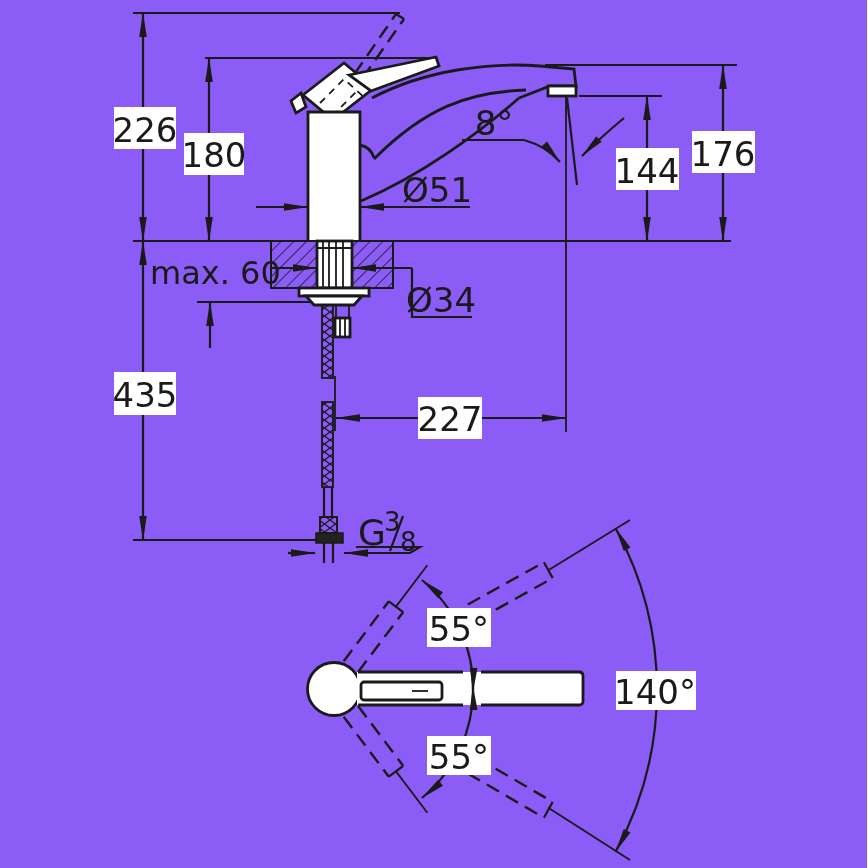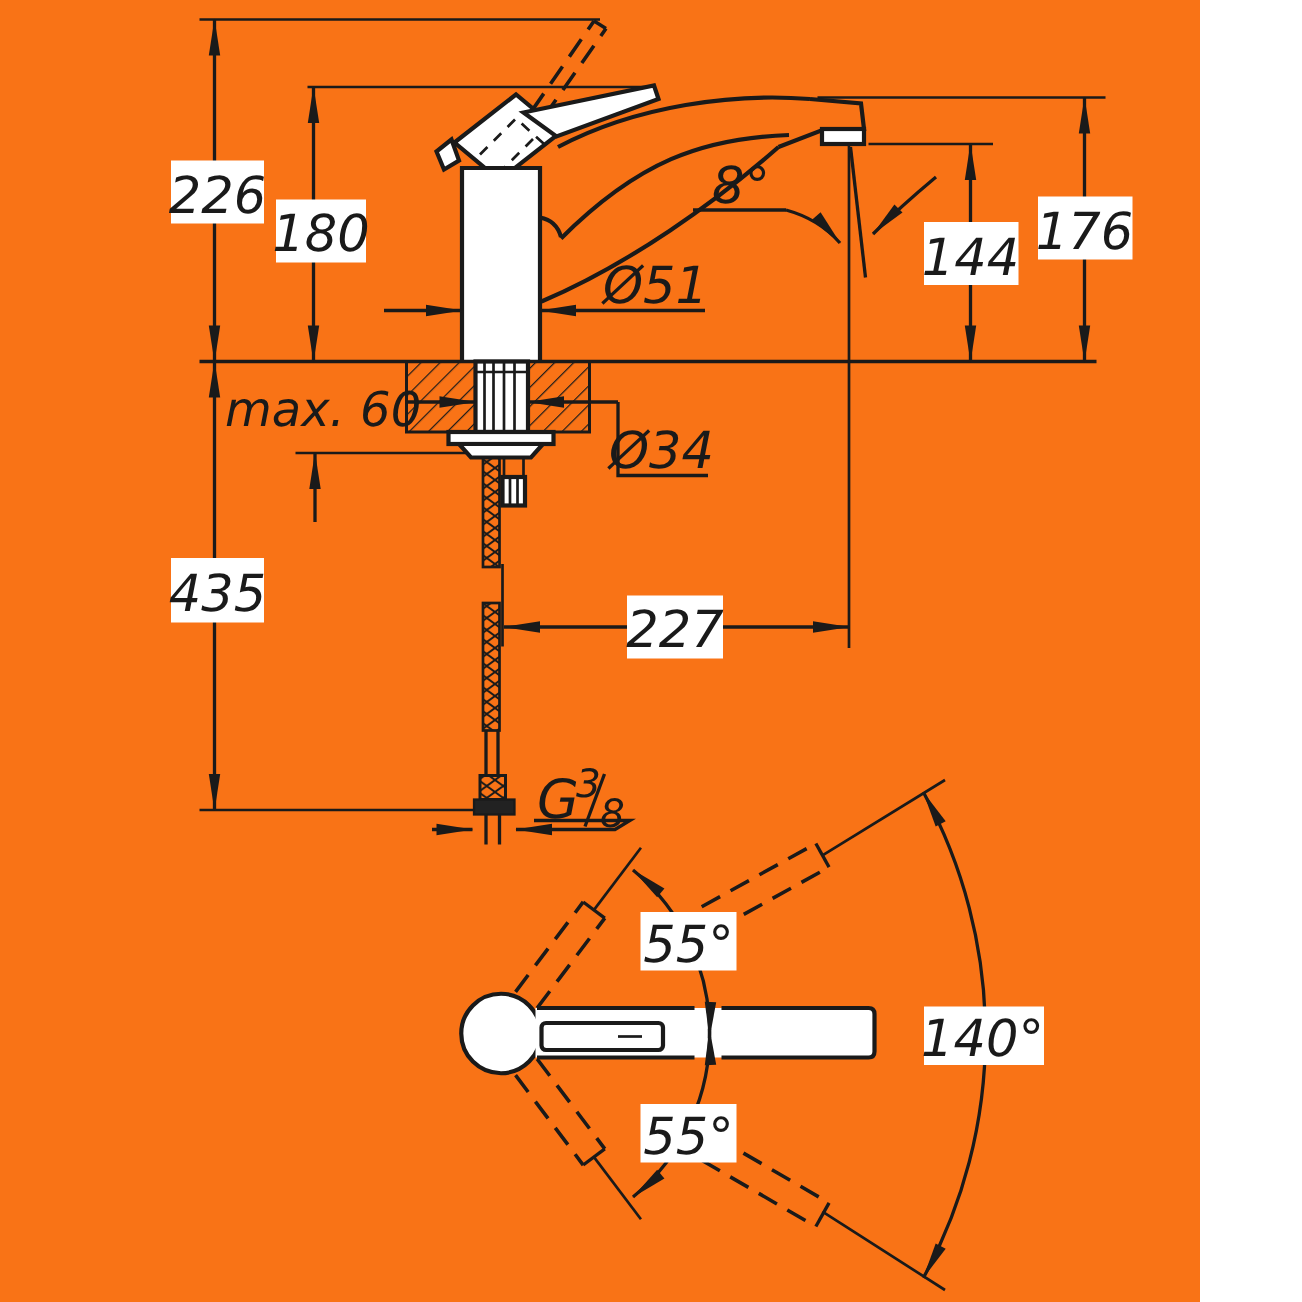--- a/index.html
+++ b/index.html
@@ -1,16 +1,16 @@
 <!DOCTYPE html>
 <html><head>
 <meta charset="utf-8">
 <style>
   html,body{margin:0;padding:0;background:#ffffff;}
-  .stage{width:800px;height:868px;position:relative;background:#f97316;overflow:hidden;font-style:italic;}
+  .stage{width:867px;height:868px;position:relative;background:#8b5cf6;overflow:hidden;}
   svg{display:block;}
   text{font-family:"DejaVu Sans","Liberation Sans",sans-serif;fill:#1a1a1a;}
   .dimtxt{font-size:34px;}
   .dimtxt-mid{text-anchor:middle;}
   .ln{stroke:#1a1a1a;stroke-width:2.2;fill:none;}
   .ln-thin{stroke:#1a1a1a;stroke-width:1.8;fill:none;}
   .outline{stroke:#1a1a1a;stroke-width:2.8;fill:none;}
   .outline-f{stroke:#1a1a1a;stroke-width:2.8;fill:#ffffff;}
   .dash{stroke:#1a1a1a;stroke-width:2.4;fill:none;stroke-dasharray:14 8;}
   .mask{fill:#ffffff;stroke:none;}

